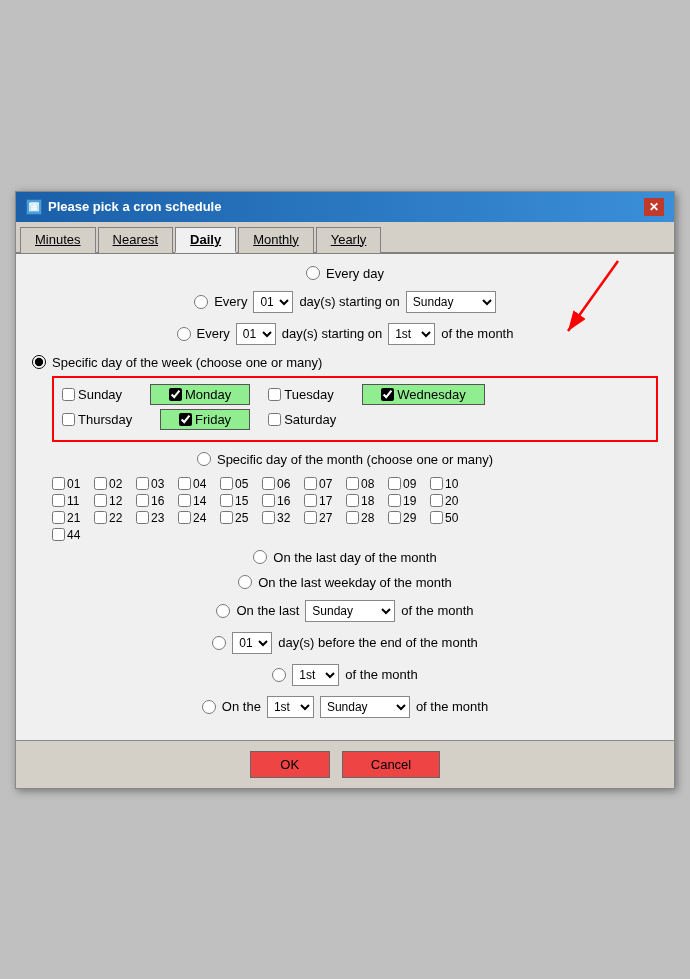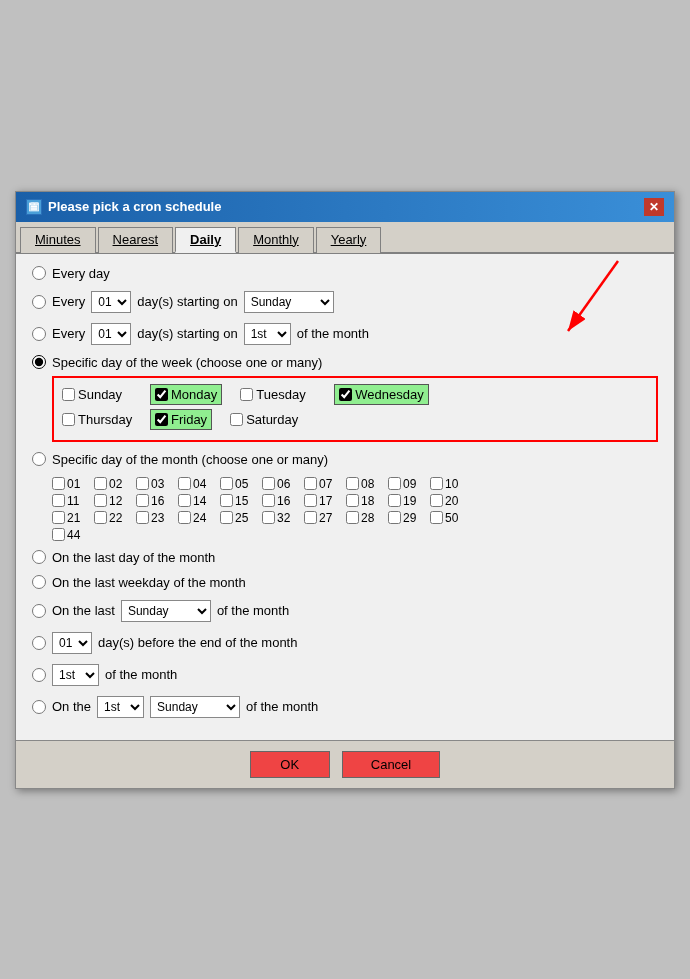--- a/index.html
+++ b/index.html
@@ -84,20 +84,21 @@
     }
     .content {
       padding: 12px 16px;
       background: #f0f0f0;
     }
     .row {
       display: flex;
       align-items: center;
       margin-bottom: 10px;
       gap: 6px;
+      justify-content: center;
     }
     .radio-btn {
       width: 14px;
       height: 14px;
       accent-color: #000;
       flex-shrink: 0;
     }
     .checkbox-input {
       width: 13px;
       height: 13px;
@@ -125,21 +126,21 @@
       margin-bottom: 4px;
     }
     .day-item {
       display: flex;
       align-items: center;
       gap: 3px;
       min-width: 80px;
     }
     .day-checked {
       background: #90ee90;
-      padding: 2px 4px;
+      padding: 2px 18px;
       border: 1px solid #555;
       display: inline-flex;
       align-items: center;
       gap: 3px;
     }
     .month-days-section {
       margin-left: 20px;
       margin-bottom: 8px;
     }
     .month-days-row {
@@ -278,21 +279,21 @@
           <span>Wednesday</span>
         </div>
       </div>
       <div class="weekday-row">
 
         <div class="day-item">
           <input type="checkbox" class="checkbox-input" style="">
           <span>Thursday</span>
         </div>
 
-        <div class="day-checked" style="">
+        <div class="day-checked" style="margin-left:10px;">
           <input type="checkbox" class="checkbox-input" checked="" style="">
           <span>Friday</span>
         </div>
 
         <div class="day-item" style="margin-left:10px;">
           <input type="checkbox" class="checkbox-input" style="">
           <span>Saturday</span>
         </div>
       </div>
     </div>

